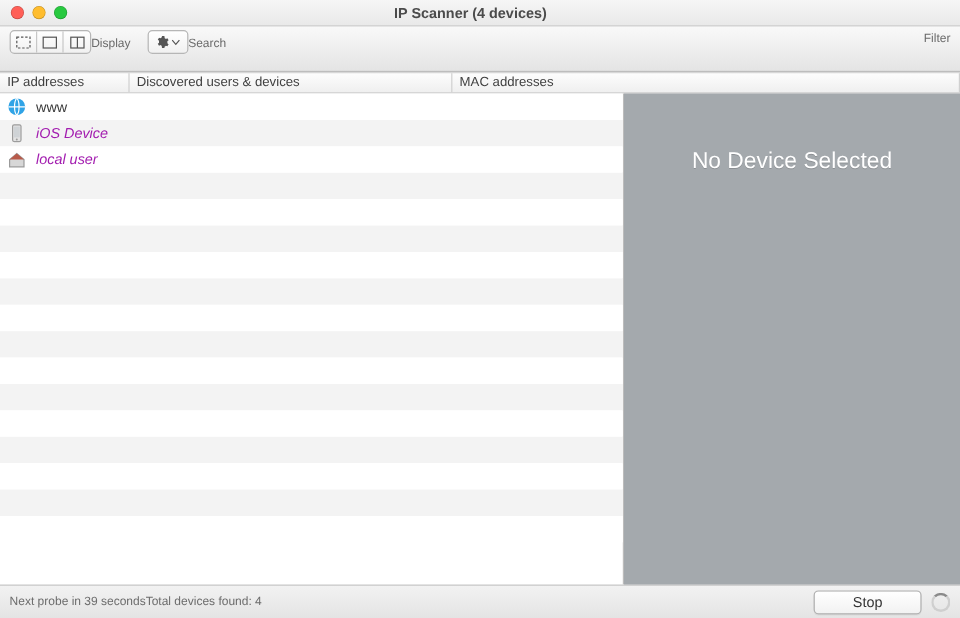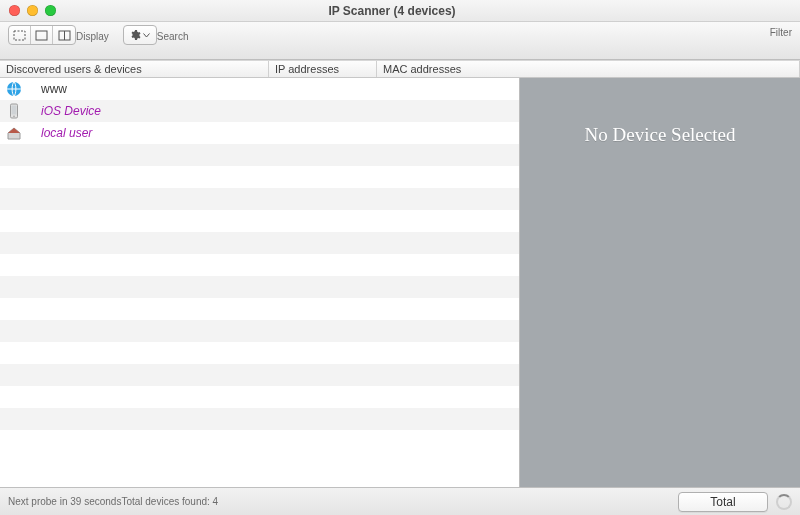--- a/index.html
+++ b/index.html
@@ -27,27 +27,27 @@
   
   .colheader { height:18px; display:flex; background:linear-gradient(#fdfdfd,#efefef); border-bottom:1px solid #c7c7c7; border-top:1px solid #d7d7d7; font-size:11px; color:#3f3f3f;}
   .colheader .hcell { display:flex; align-items:center; padding-left:6px; border-right:1px solid #d0d0d0; }
   .hc-name { width:269px; }
   .hc-ip   { width:108px; }
   .hc-mac  { flex:1; border-right:none;}
   
   .body { display:flex; height: calc(515px - 22px - 38px - 18px - 28px); }
   .left { width:520px; background:#fff; position:relative; border-right:1px solid #bcbcbc; }
   .right { flex:1; background:#a4a9ad; display:flex; justify-content:center; padding-top:46px; }
-  .right .msg { color:#fff; font-size:19px; font-weight:400; text-shadow:0 1px 0 rgba(0,0,0,.15);font-family:Liberation Serif, serif;}
+  .right .msg { color:#fff; font-size:19px; font-weight:400; text-shadow:0 1px 0 rgba(0,0,0,.15);}
   
   .rows { }
   .row { height:22px; display:flex; align-items:center; font-size:12px; }
   .row:nth-child(odd){ background:#ffffff; }
   .row:nth-child(even){ background:#f3f3f3; }
-  .cell-name { width:269px; display:flex; align-items:center; padding-left:6px; gap:19px;}
+  .cell-name { width:269px; display:flex; align-items:center; padding-left:6px; gap:8px;}
   .cell-ip { width:108px; padding-left:6px;}
   .cell-mac { flex:1; padding-left:6px;}
   .dev-italic { font-style: italic; color:#a21caf; }
   .ip-red { color:#e13b2a; font-size:14px; }
   .icon { width:16px; height:16px; display:flex; align-items:center; justify-content:center; }
   
   .footer { height:28px; background:linear-gradient(#f2f2f2,#e4e4e4); border-top:1px solid #bfbfbf; display:flex; align-items:center; padding:0 8px; font-size:10px; color:#6c6c6c; }
   .footer .ftext { display:flex; flex-direction:row; line-height:1.15;}
   .footer .fspace { flex:1; }
   .stopbtn { width:90px; height:20px; border:1px solid #b0b0b0; border-radius:4px; background:linear-gradient(#ffffff,#f2f2f2); font-size:12px; color:#333; display:flex; align-items:center; justify-content:center; margin-right:8px; box-shadow:0 1px 0 rgba(0,0,0,.05);}
@@ -101,22 +101,22 @@
   </div>
 
   <div class="spacer"></div>
 
   <div class="searchwrap">
     <div class="tb-label">Filter</div>
   </div>
 </div>
 
 <div class="colheader">
+  <div class="hcell hc-ip">IP addresses</div>
   <div class="hcell hc-name">Discovered users &amp; devices</div>
-  <div class="hcell hc-ip">IP addresses</div>
   <div class="hcell hc-mac">MAC addresses</div>
 </div>
 
 <div class="body">
   <div class="left">
     <div class="rows" id="rows">
         <div class="row">
           <div class="cell-name">
             <span class="icon">
               <svg width="16" height="16" viewBox="0 0 16 16">
@@ -233,16 +233,16 @@
   </div>
 </div>
 
 <div class="footer">
   <div class="ftext">
     <span>Next probe in 39 seconds</span>
     <span>Total devices found: 4</span>
   </div>
   <div class="fspace"></div>
   <div class="stopbtn">
-      <span>Total</span>
+      <span>Stop</span>
     </div>
   <div class="spinner"></div>
 </div>
 
 </body></html>

